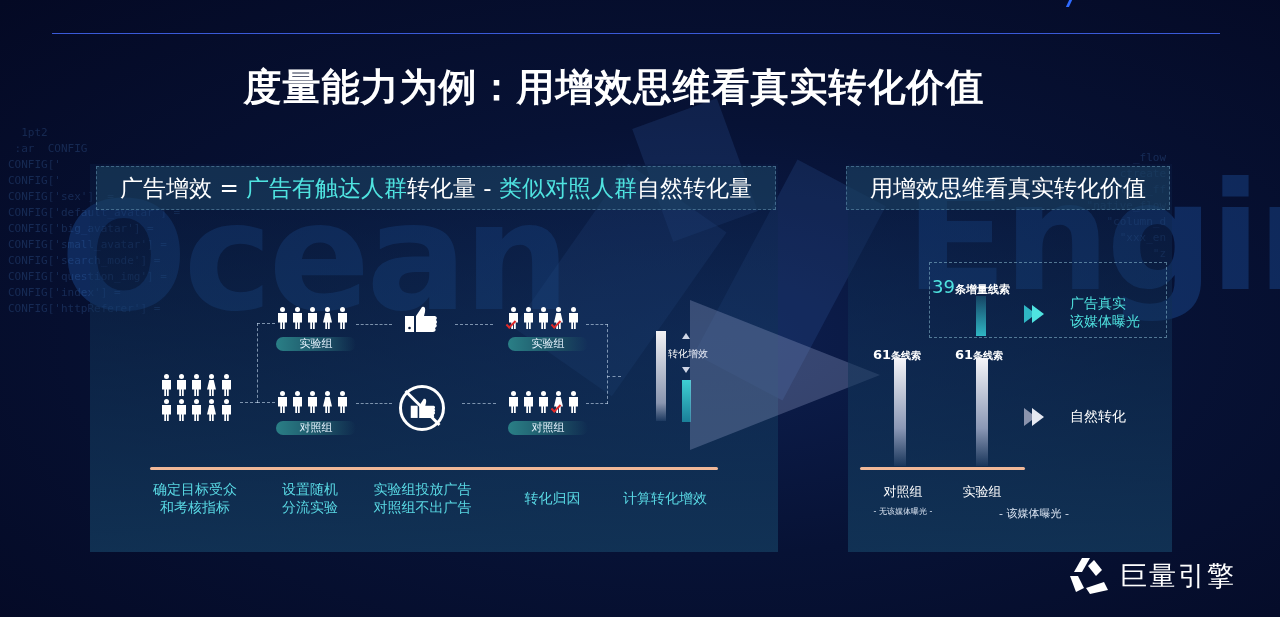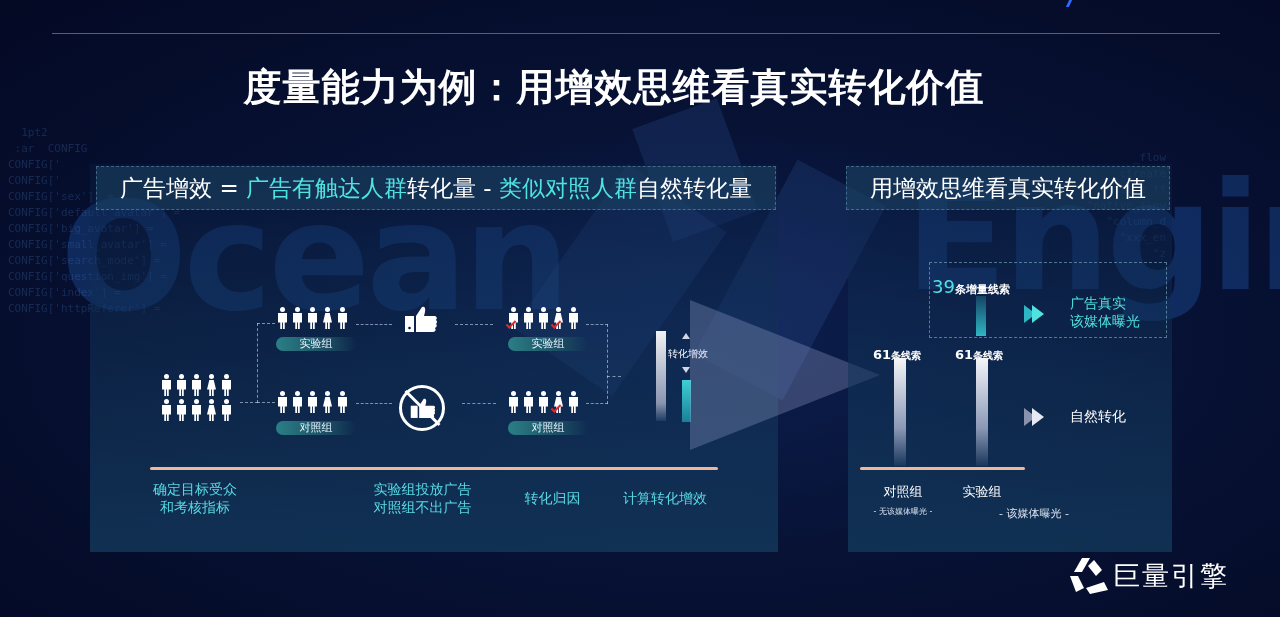--- a/index.html
+++ b/index.html
@@ -28,21 +28,21 @@
 .dotv{position:absolute;border-left:1px dashed rgba(200,220,240,.6)}
 .thumb{position:absolute;width:34px;height:28px}
 .ban{position:absolute;width:46px;height:46px;border:3px solid #fff;border-radius:50%}
 .ban::after{content:"";position:absolute;left:19px;top:-4px;width:3px;height:48px;background:#fff;transform:rotate(-45deg)}
 .bar{position:absolute}
 .axis{position:absolute;height:3px;background:#f0b898;border-radius:2px}
 .step{position:absolute;color:#59d9e4;font-size:14px;text-align:center;line-height:18px;white-space:nowrap}
 .bigarrow{position:absolute;left:690px;top:300px;width:0;height:0;border-top:75px solid transparent;border-bottom:75px solid transparent;border-left:190px solid rgba(170,180,220,.28)}
 .rect-bg{position:absolute;background:rgba(60,110,190,.18);transform:skewX(-18deg)}
 .chev{position:absolute;width:0;height:0;border-top:9px solid transparent;border-bottom:9px solid transparent}
-.logo{position:absolute;left:1068px;top:556px;display:flex;align-items:center;gap:3px}
+.logo{position:absolute;left:1068px;top:556px;display:flex;align-items:center;gap:10px}
 .logo-text{font-size:27px;letter-spacing:2px;font-weight:normal}
 .dashbox{position:absolute;left:929px;top:262px;width:238px;height:76px;border:1px dashed rgba(140,190,210,.55)}
 </style>
 </head>
 <body>
 
 <div class="stage">
   <div class="topline"></div>
   <div class="topslash"></div>
 
@@ -172,20 +172,24 @@
   <div class="bar" style="left:682px;top:380px;width:9px;height:42px;background:linear-gradient(180deg,#3ed0d4,#1a7f98)"></div>
   <div style="position:absolute;left:682px;top:333px;width:0;height:0;border-left:4px solid transparent;border-right:4px solid transparent;border-bottom:6px solid #cfd6e6"></div>
   <div style="position:absolute;left:682px;top:367px;width:0;height:0;border-left:4px solid transparent;border-right:4px solid transparent;border-top:6px solid #cfd6e6"></div>
   <div style="position:absolute;left:668px;top:347px;font-size:10px">转化增效</div>
 
   <div class="axis" style="left:150px;top:467px;width:568px"></div>
   <div class="step" style="left:150px;top:480px;width:90px">
       <div>确定目标受众</div>
       <div>和考核指标</div>
     </div>
+  <div class="step" style="left:265px;top:480px;width:90px">
+      <div>设置随机</div>
+      <div>分流实验</div>
+    </div>
   <div class="step" style="left:365px;top:480px;width:115px">
       <div>实验组投放广告</div>
       <div>对照组不出广告</div>
     </div>
   <div class="step" style="left:505px;top:489px;width:95px">
       <div>转化归因</div>
     </div>
   <div class="step" style="left:610px;top:489px;width:110px">
       <div>计算转化增效</div>
     </div>

